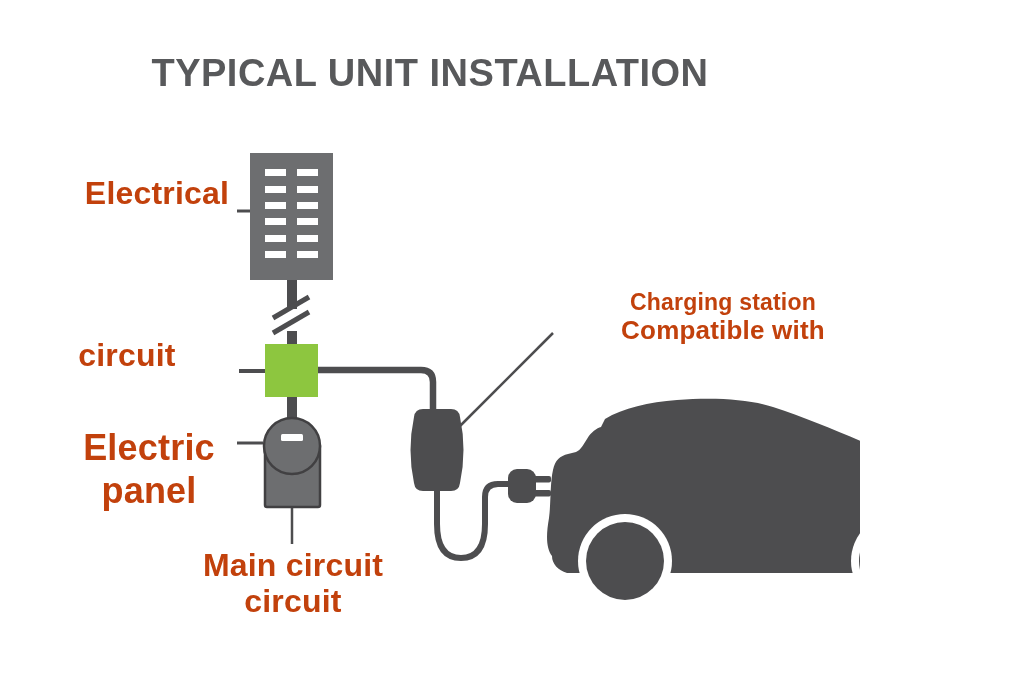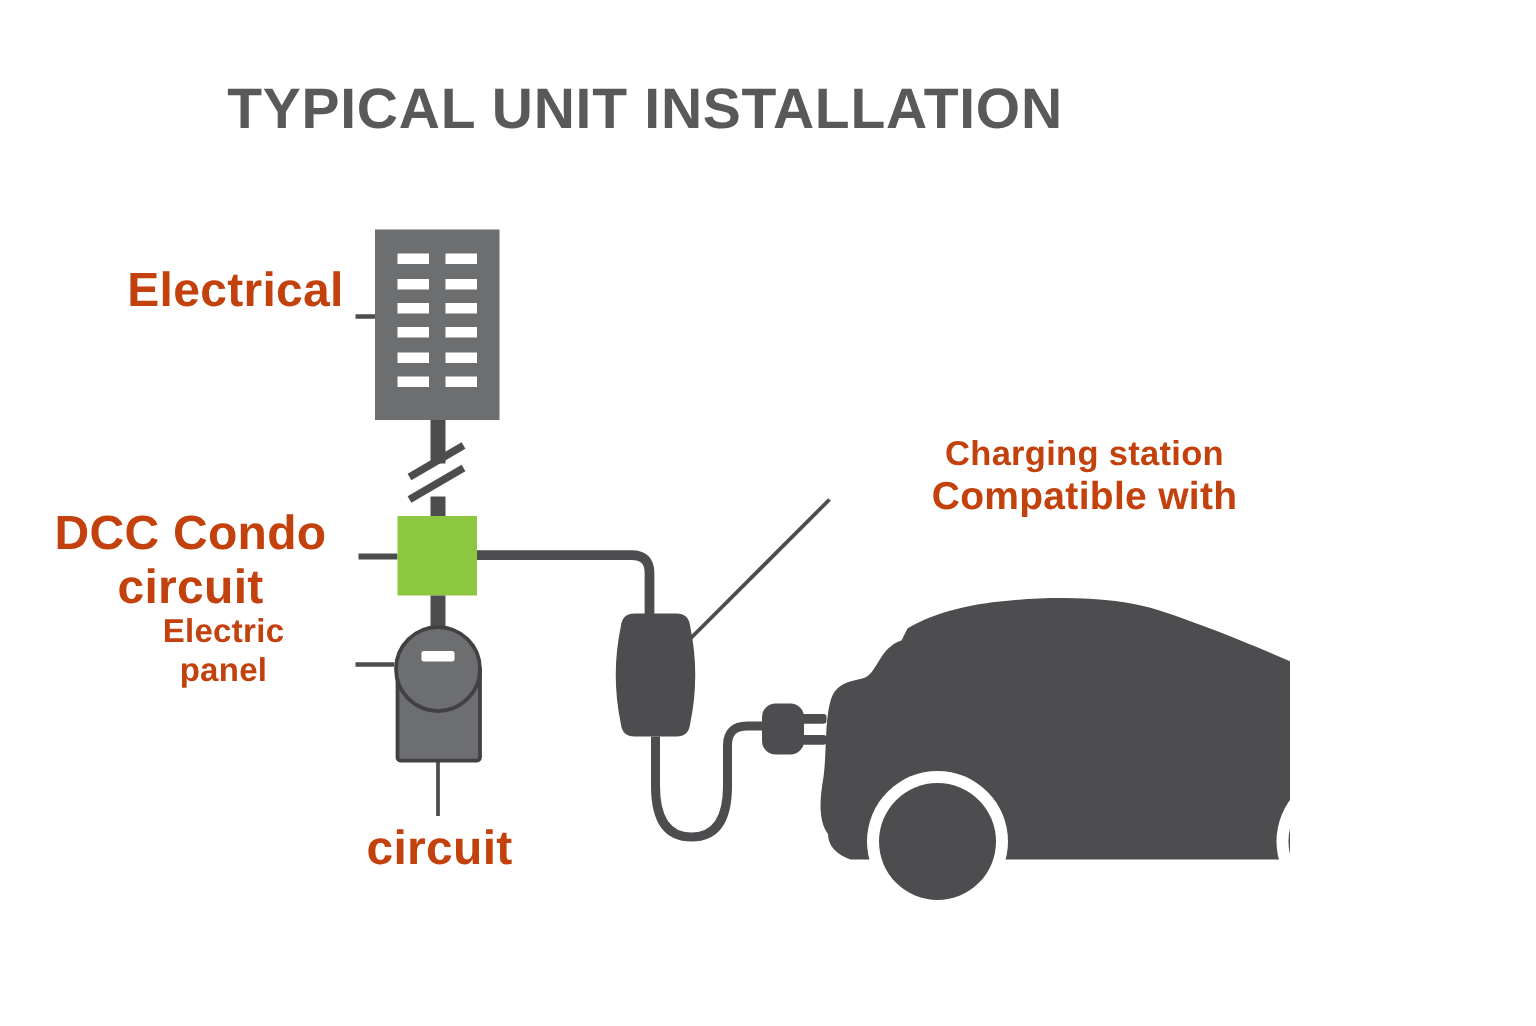--- a/index.html
+++ b/index.html
@@ -12,21 +12,21 @@
     position:absolute;top:52px;left:0;width:100%;margin:0;
     text-align:center;font-size:38px;font-weight:700;letter-spacing:0.5px;
     color:#58595B;
   }
   .label{
     position:absolute;color:#c2410c;text-align:center;
     font-weight:700;letter-spacing:0.2px;line-height:1.12;
   }
   .lbl-panel{left:47px;top:176px;width:220px;font-size:32px;}
   .lbl-dcc{left:17px;top:338px;width:220px;font-size:32px;}
-  .lbl-meter{left:39px;top:408px;width:220px;font-size:22px;line-height:1.2;}
+  .lbl-meter{left:39px;top:426px;width:220px;font-size:36px;line-height:1.2;}
   .lbl-breaker{left:173px;top:548px;width:240px;font-size:32px;}
   .lbl-station{left:558px;top:289px;width:330px;}
   .station-title{font-size:23px;line-height:1.15;}
   .station-sub{font-size:26px;line-height:1.18;}
 </style>
 </head>
 <body>
 
 <div class="canvas">
 
@@ -115,30 +115,30 @@
     </g>
   </svg>
 
   <h1 class="title">TYPICAL UNIT INSTALLATION</h1>
 
   <div class="label lbl-panel">
     <div>Electrical</div>
   </div>
 
   <div class="label lbl-dcc">
-    <div>DCC Condo</div>
     <div>circuit</div>
   </div>
 
   <div class="label lbl-meter">
     <div>Electric</div>
     <div>panel</div>
   </div>
 
   <div class="label lbl-breaker">
+    <div>Main circuit</div>
     <div>circuit</div>
   </div>
 
   <div class="label lbl-station">
     <div class="station-title">Charging station</div>
     <div class="station-sub">Compatible with</div>
   </div>
 
 </div>
 

